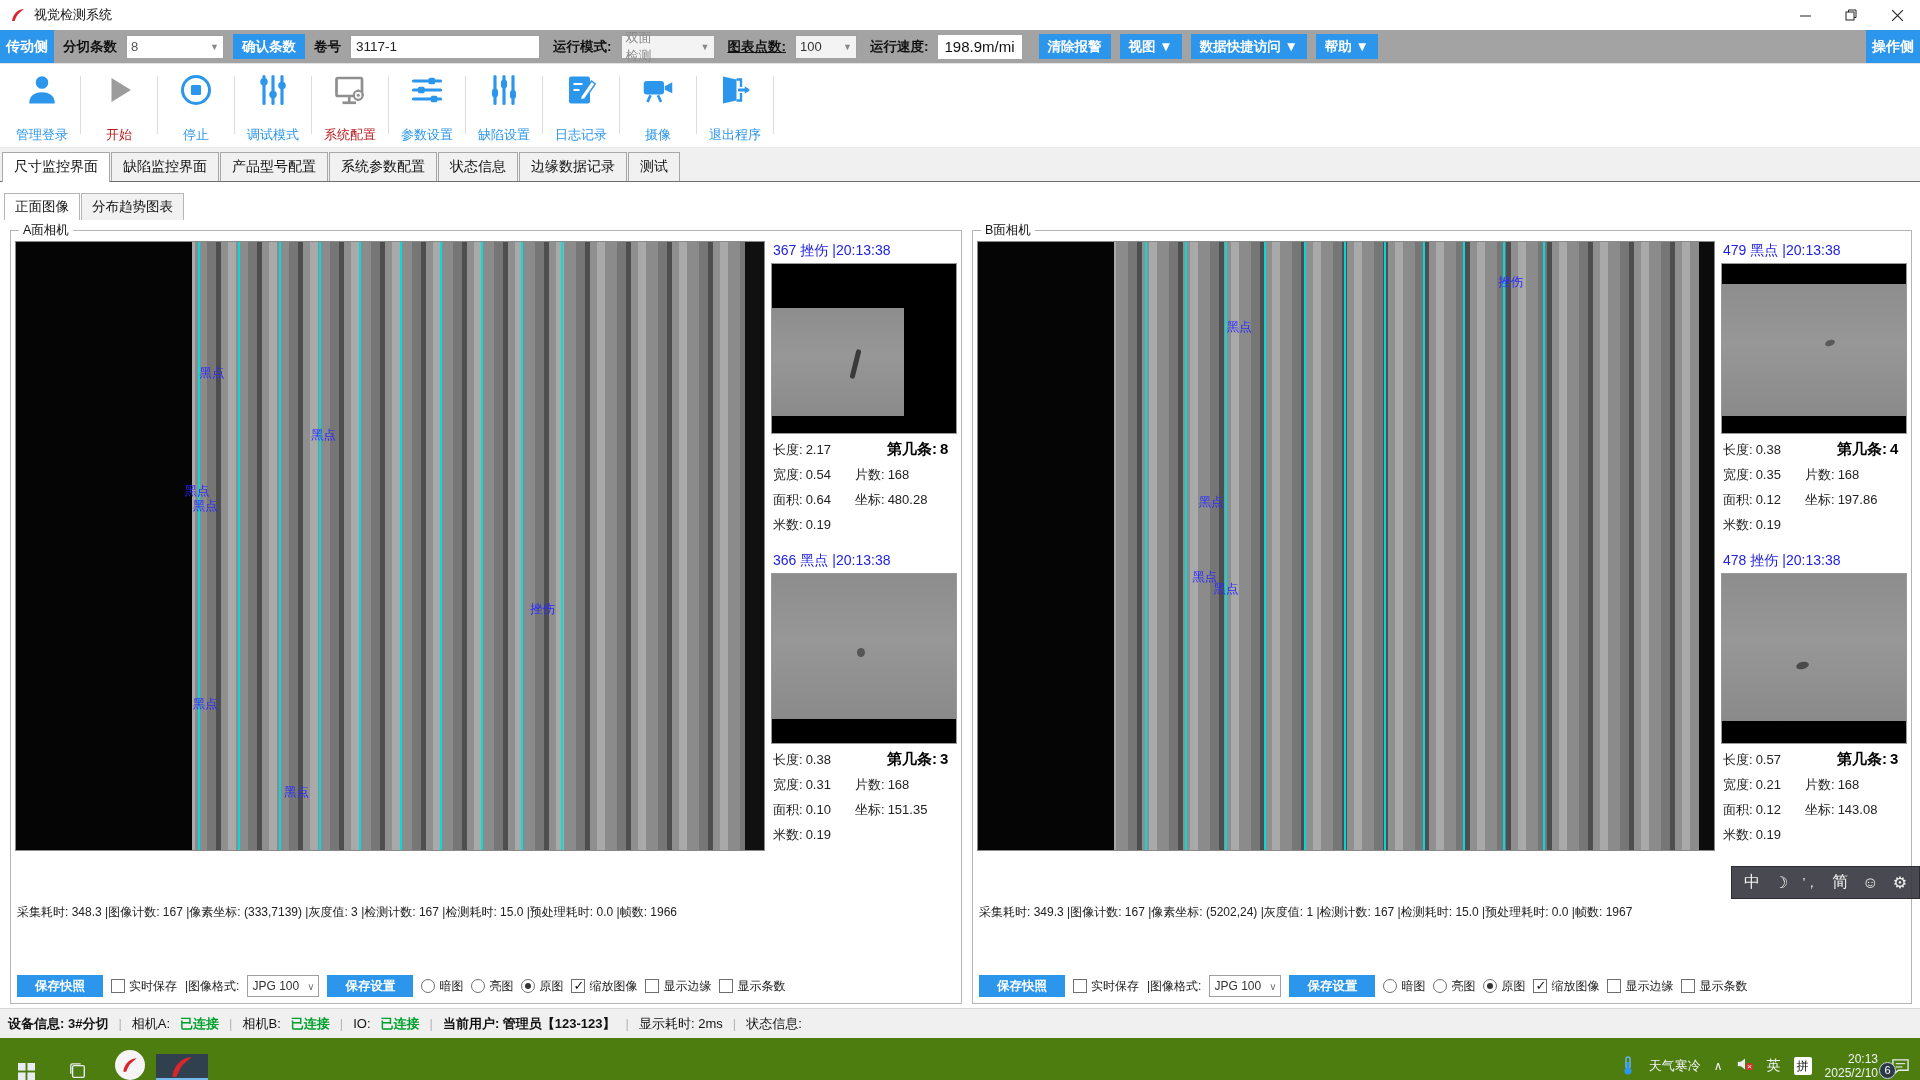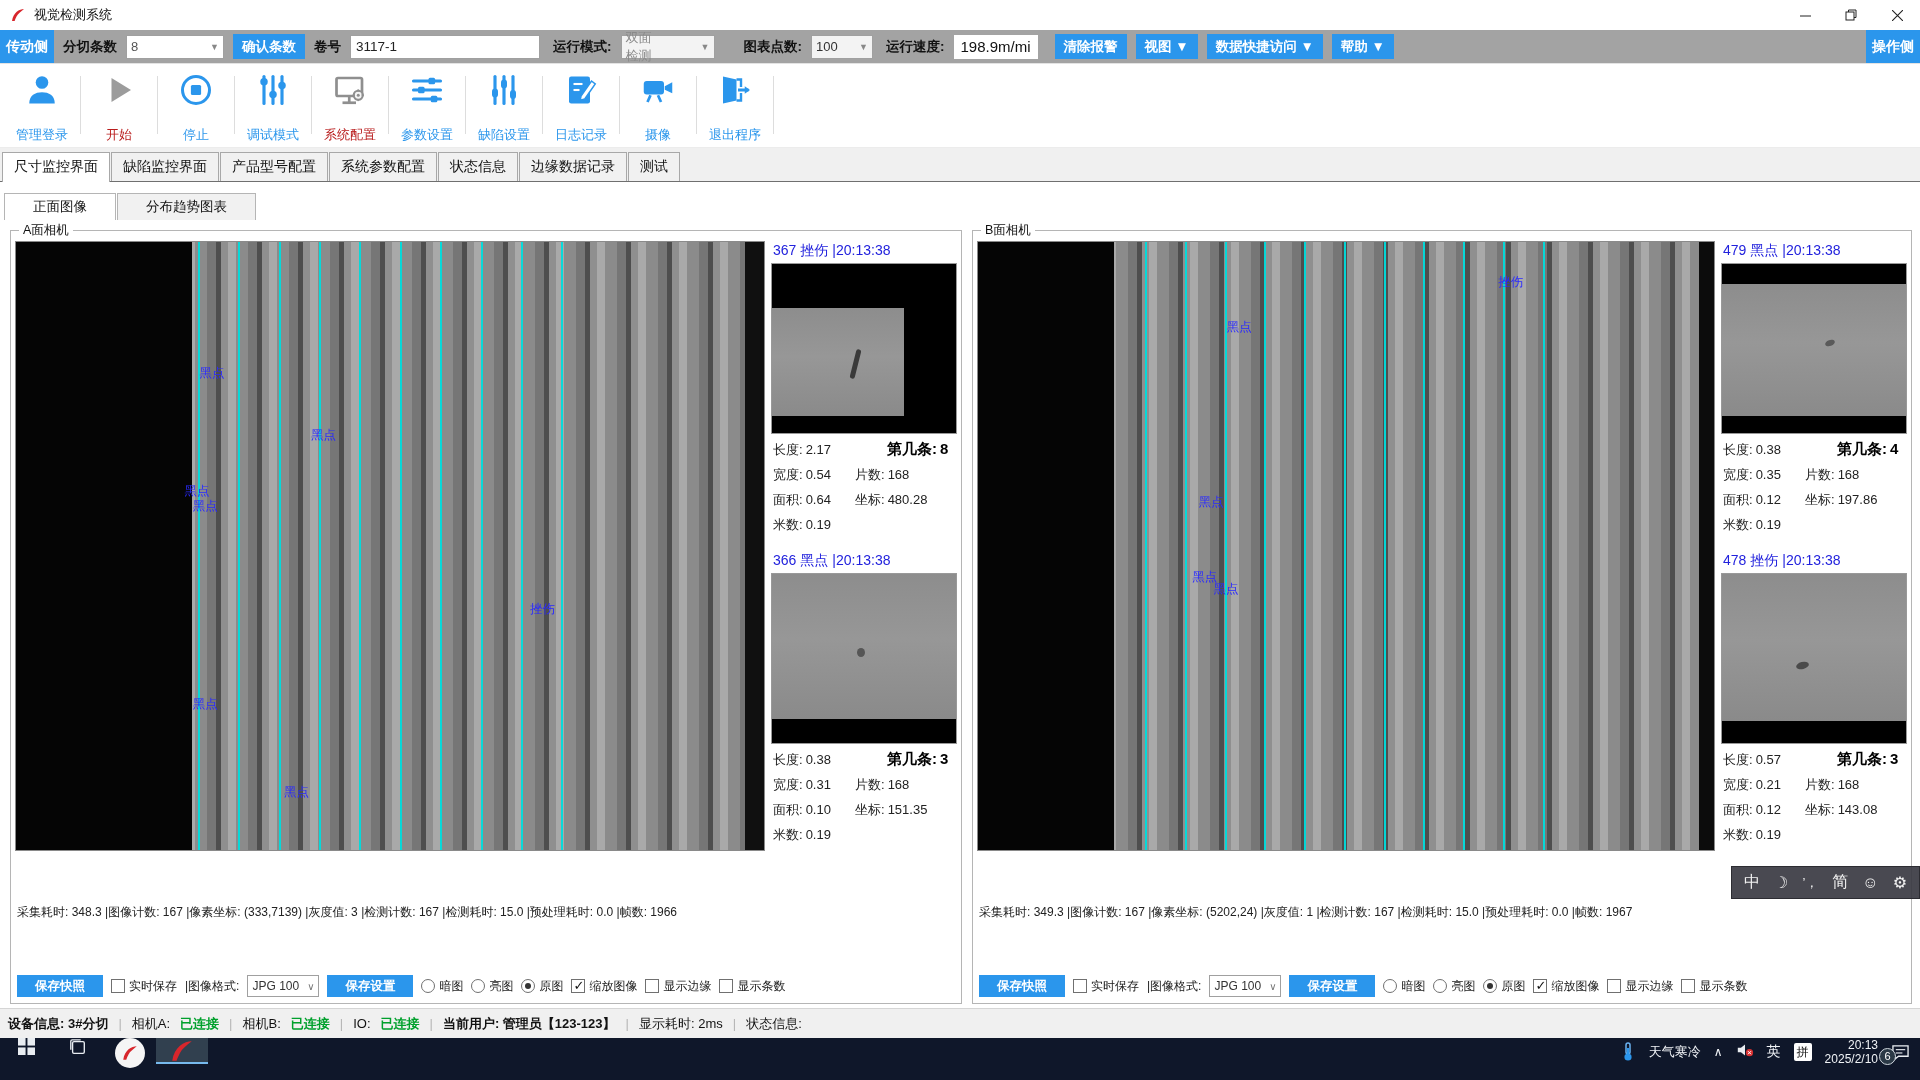--- a/index.html
+++ b/index.html
@@ -28,21 +28,21 @@
   .ibitem { width:76px; display:flex; flex-direction:column; align-items:center; gap:18px; padding-top:2px; cursor:default; }
   .ibitem .iblabel { font-size:13px; color:#2b96ec; white-space:nowrap; }
   .ibitem.dark .iblabel { color:#b91c1c; }
   .ibdiv { width:1px; height:58px; background:#ddd; margin-top:6px; }
 
   
   .maintabs { background:#f0f0f0; display:flex; align-items:flex-end; padding:4px 0 0 2px; border-bottom:1px solid #6f6f6f; flex:0 0 auto; height:34px; }
   .mtab { font-size:14px; padding:5px 11px; border:1px solid #a8a8a8; border-bottom:none; background:#f1f1f1; color:#111; margin-right:1px; }
   .mtab.active { background:#fff; padding-bottom:6px; margin-bottom:-1px; }
   .subtabs { background:#fff; display:flex; align-items:flex-end; padding:8px 0 0 4px; flex:0 0 auto; height:38px; }
-  .stab { font-size:13.5px; padding:4px 28px; border:1px solid #b5b5b5; border-bottom:none; background:#f1f1f1; color:#111; margin-right:1px; }
+  .stab { font-size:13.5px; padding:4px 10px; border:1px solid #b5b5b5; border-bottom:none; background:#f1f1f1; color:#111; margin-right:1px; }
   .stab.active { background:#fff; }
 
   
   .content { flex:1; display:flex; gap:10px; padding:10px 8px 4px 10px; background:#fff; min-height:0; }
   .gbox { border:1px solid #b5b5b5; position:relative; background:#fff; display:flex; flex-direction:column; padding:10px 4px 2px 4px; min-width:0;gap:48px; }
   .gbox.a { flex:0 0 952px; }
   .gbox.b { flex:1; }
   .gbox > .legend { position:absolute; top:-9px; left:8px; background:#fff; padding:0 4px; font-size:12.5px; color:#111; }
   .cam-row { flex:1; display:flex; gap:6px; min-height:0; }
   .cam { flex:1; position:relative; border:1px solid #8a8a8a; overflow:hidden; background-color:#161616;
@@ -90,21 +90,21 @@
   .rad.sel::after { content:""; position:absolute; left:3px; top:3px; width:6px; height:6px; border-radius:50%; background:#333; }
   .fmt-sel { background:#fff; border:1px solid #a0a0a0; height:22px; display:flex; align-items:center; font-size:12px; color:#333; padding:0 4px; gap:8px; }
 
   
   .statusbar { flex:0 0 30px; background:#f0f0f0; border-top:1px solid #d5d5d5; display:flex; align-items:center; font-size:13px; color:#111; padding:0 8px; gap:10px; white-space:nowrap; }
   .statusbar .strong { font-weight:bold; }
   .statusbar .green { color:#00a02c; font-weight:bold; }
   .sdiv { color:#b5b5b5; }
 
   
-  .taskbar { flex:0 0 42px; background:#0f172a; display:flex; align-items:flex-start; color:#e8edf2; }
+  .taskbar { flex:0 0 42px; background:#4d7c0f; display:flex; align-items:flex-end; color:#e8edf2; }
   .tkitem { width:52px; display:flex; align-items:center; justify-content:center; }
   .tkitem.active { background:#31404f; box-shadow:inset 0 -2px 0 #76b9ed; }
   .tkcircle { width:30px; height:30px; background:#f5f5f5; border-radius:50%; display:flex; align-items:center; justify-content:center; }
   .tray { margin-left:auto; display:flex; align-items:center; gap:13px; padding:0 10px; }
   .tray .ttxt { font-size:13px; color:#f0f3f6; }
   .imebox { background:#fff; color:#111; font-size:12px; width:18px; height:18px; display:flex; align-items:center; justify-content:center; border-radius:2px; }
   .clock { text-align:right; font-size:12px; line-height:14px; color:#f0f3f6; }
   .noti { position:relative; display:flex; align-items:center; }
   .badge { position:absolute; left:-12px; bottom:-4px; width:17px; height:17px; border-radius:50%; background:#2b3946; border:1px solid #cfd6dd; color:#fff; font-size:11px; display:flex; align-items:center; justify-content:center; }
 
@@ -150,21 +150,21 @@
         <span class="arr">▼</span>
       </div>
     <button class="bbtn">确认条数</button>
     <span class="tlabel">卷号</span>
     <input class="tinput" style="width: 190px;" value="3117-1">
     <span class="tlabel" style="margin-left:4px;">运行模式:</span>
     <div class="sel gray" style="width:94px;gap:32px;">
         <span>双面检测</span>
         <span class="arr">▼</span>
       </div>
-    <span class="tlabel" style="margin-left:20px;">图表点数:</span>
+    <span class="tlabel" style="margin-left:4px;text-decoration:underline;">图表点数:</span>
     <div class="sel gray" style="width:62px;">
         <span style="color:#333;">100</span>
         <span class="arr">▼</span>
       </div>
     <span class="tlabel" style="margin-left:4px;">运行速度:</span>
     <div class="speedbox">198.9m/mi</div>
     <button class="bbtn" style="margin-left:8px;">清除报警</button>
     <button class="bbtn">视图 ▼</button>
     <button class="bbtn">数据快捷访问 ▼</button>
     <button class="bbtn">帮助 ▼</button>

